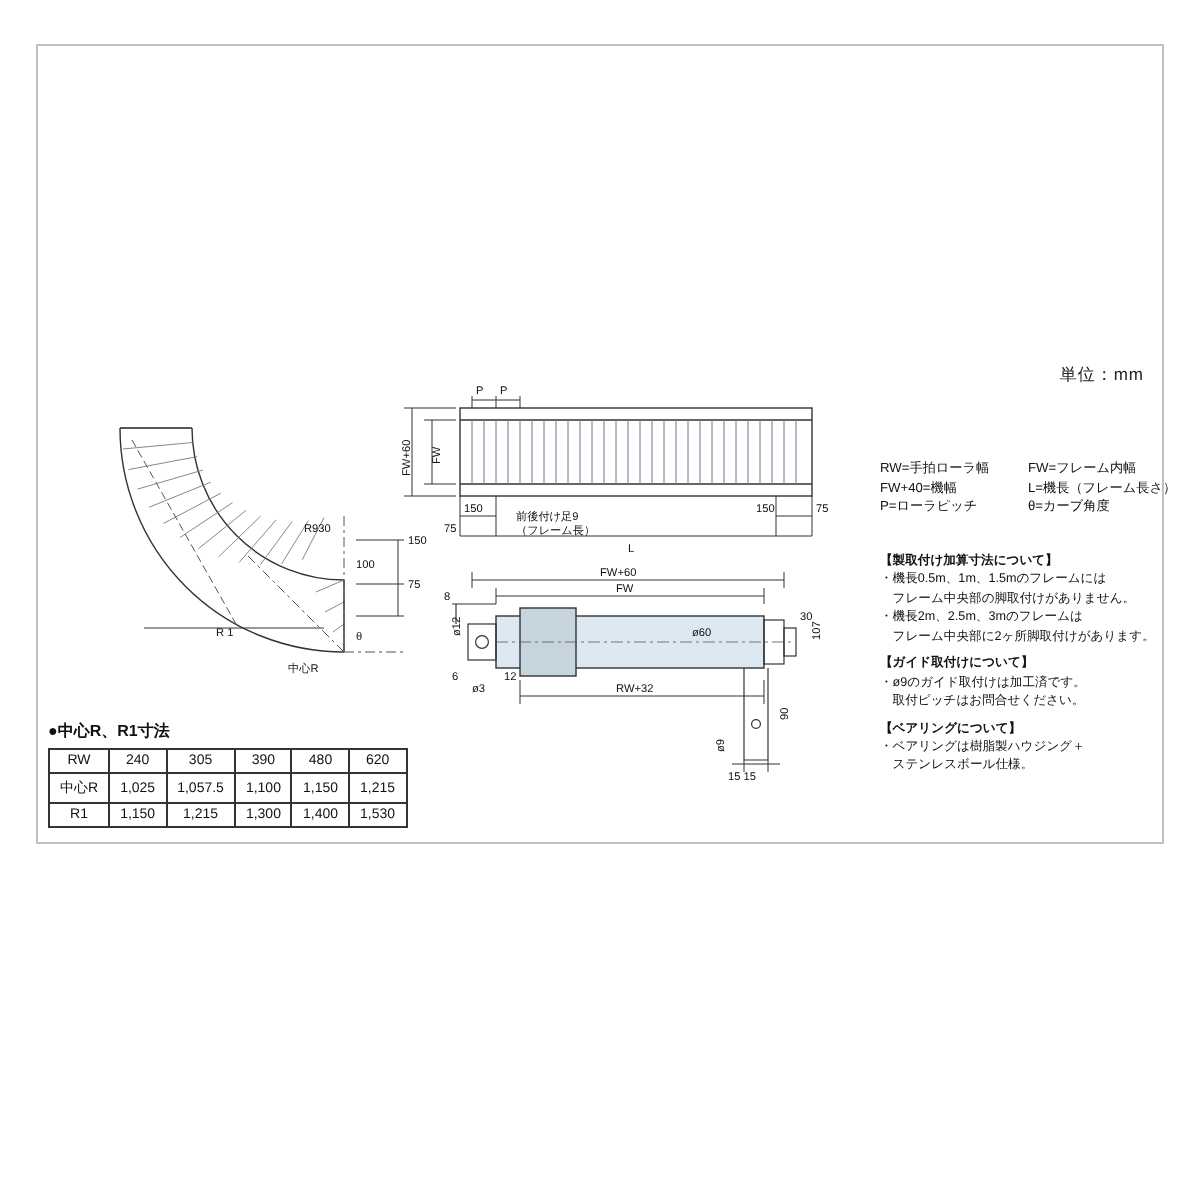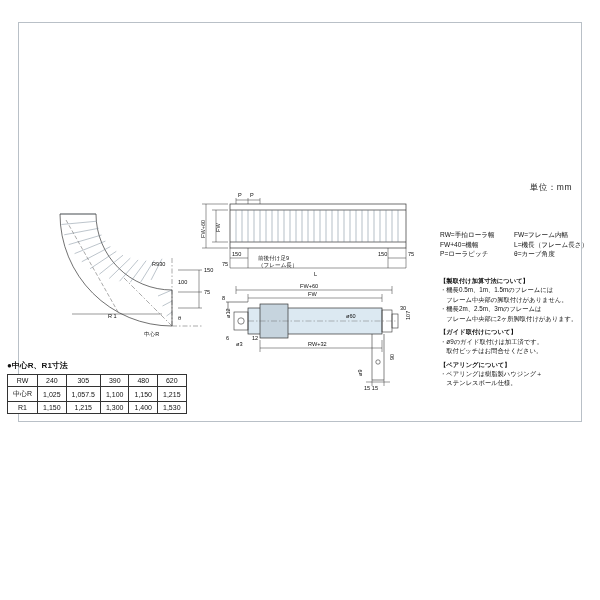--- a/index.html
+++ b/index.html
@@ -19,21 +19,21 @@
   
   .legend{position:absolute;left:440px;top:230px;width:150px;font-size:6.6px;color:#111;line-height:1.45;}
   .legend .row{display:flex;gap:6px;}
   .legend .row span{white-space:nowrap;}
   .legend .c1{width:68px;}
   .notes{position:absolute;left:440px;top:276px;width:152px;font-size:6.3px;color:#111;line-height:1.5;}
   .notes .hd{font-weight:bold;}
   .notes p{margin:0 0 4px 0;}
 
   
-  .tblwrap{position:absolute;left:7px;top:360px;}
+  .tblwrap{position:absolute;left:24px;top:360px;}
   .tbltitle{font-size:8px;font-weight:bold;color:#111;margin-bottom:3px;}
   table.dim{border-collapse:collapse;font-size:7px;color:#111;}
   table.dim td{border:1px solid #333;padding:2px 5px;text-align:center;white-space:nowrap;}
   table.dim td.h{background:#fff;font-weight:normal;}
   .lbl-s{font-size:5.6px;fill:#111;font-family:"Liberation Sans",sans-serif;}
 </style>
 </head>
 <body>
 
 <div class="page">

